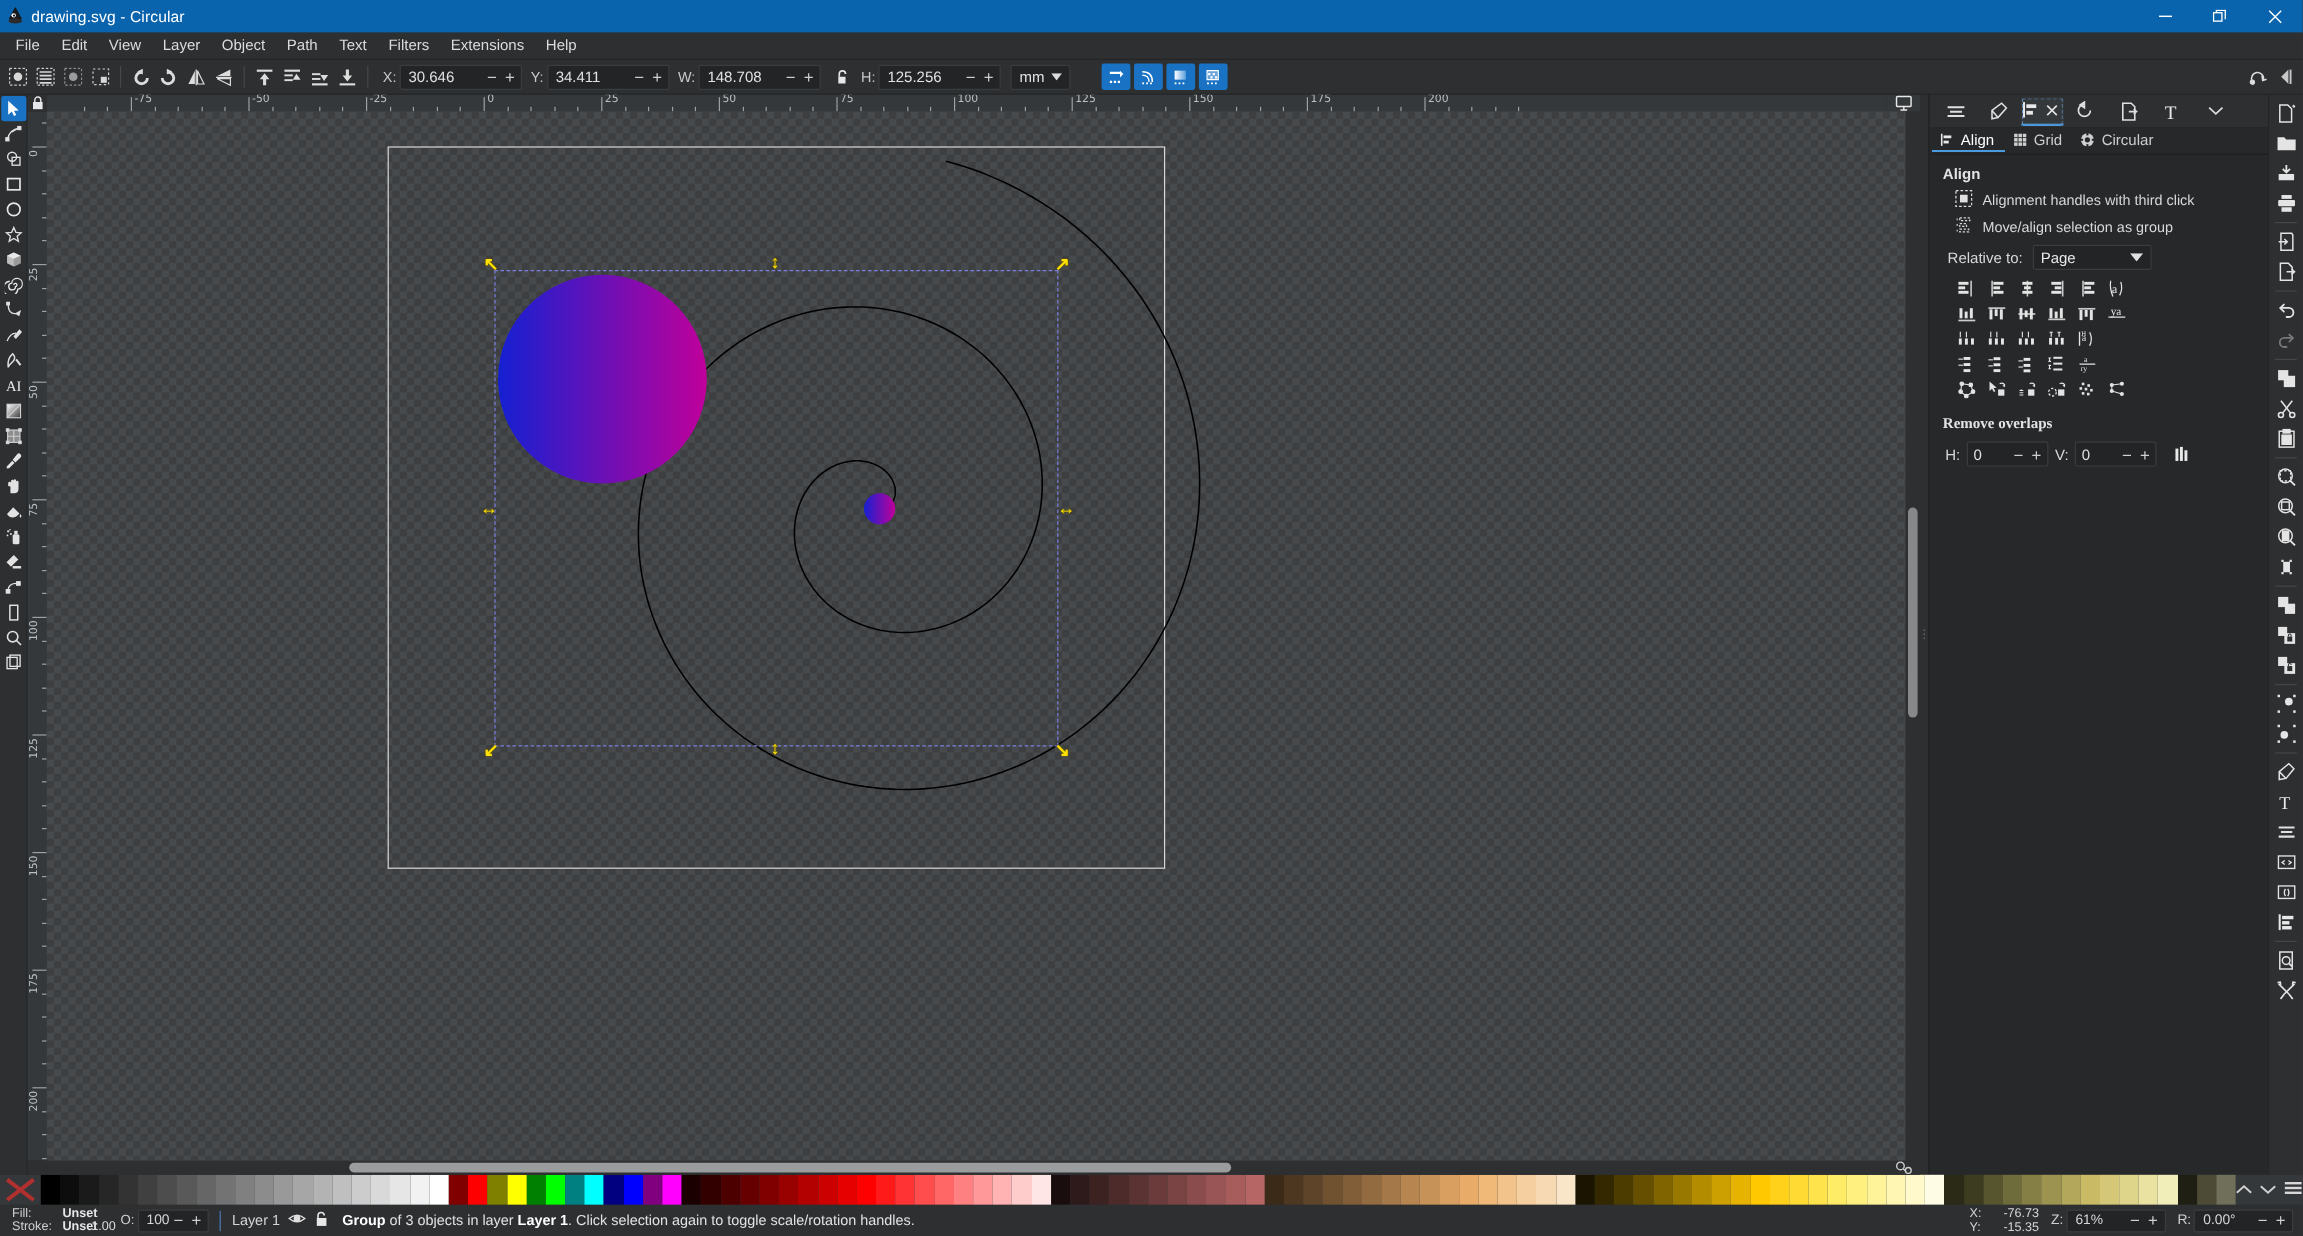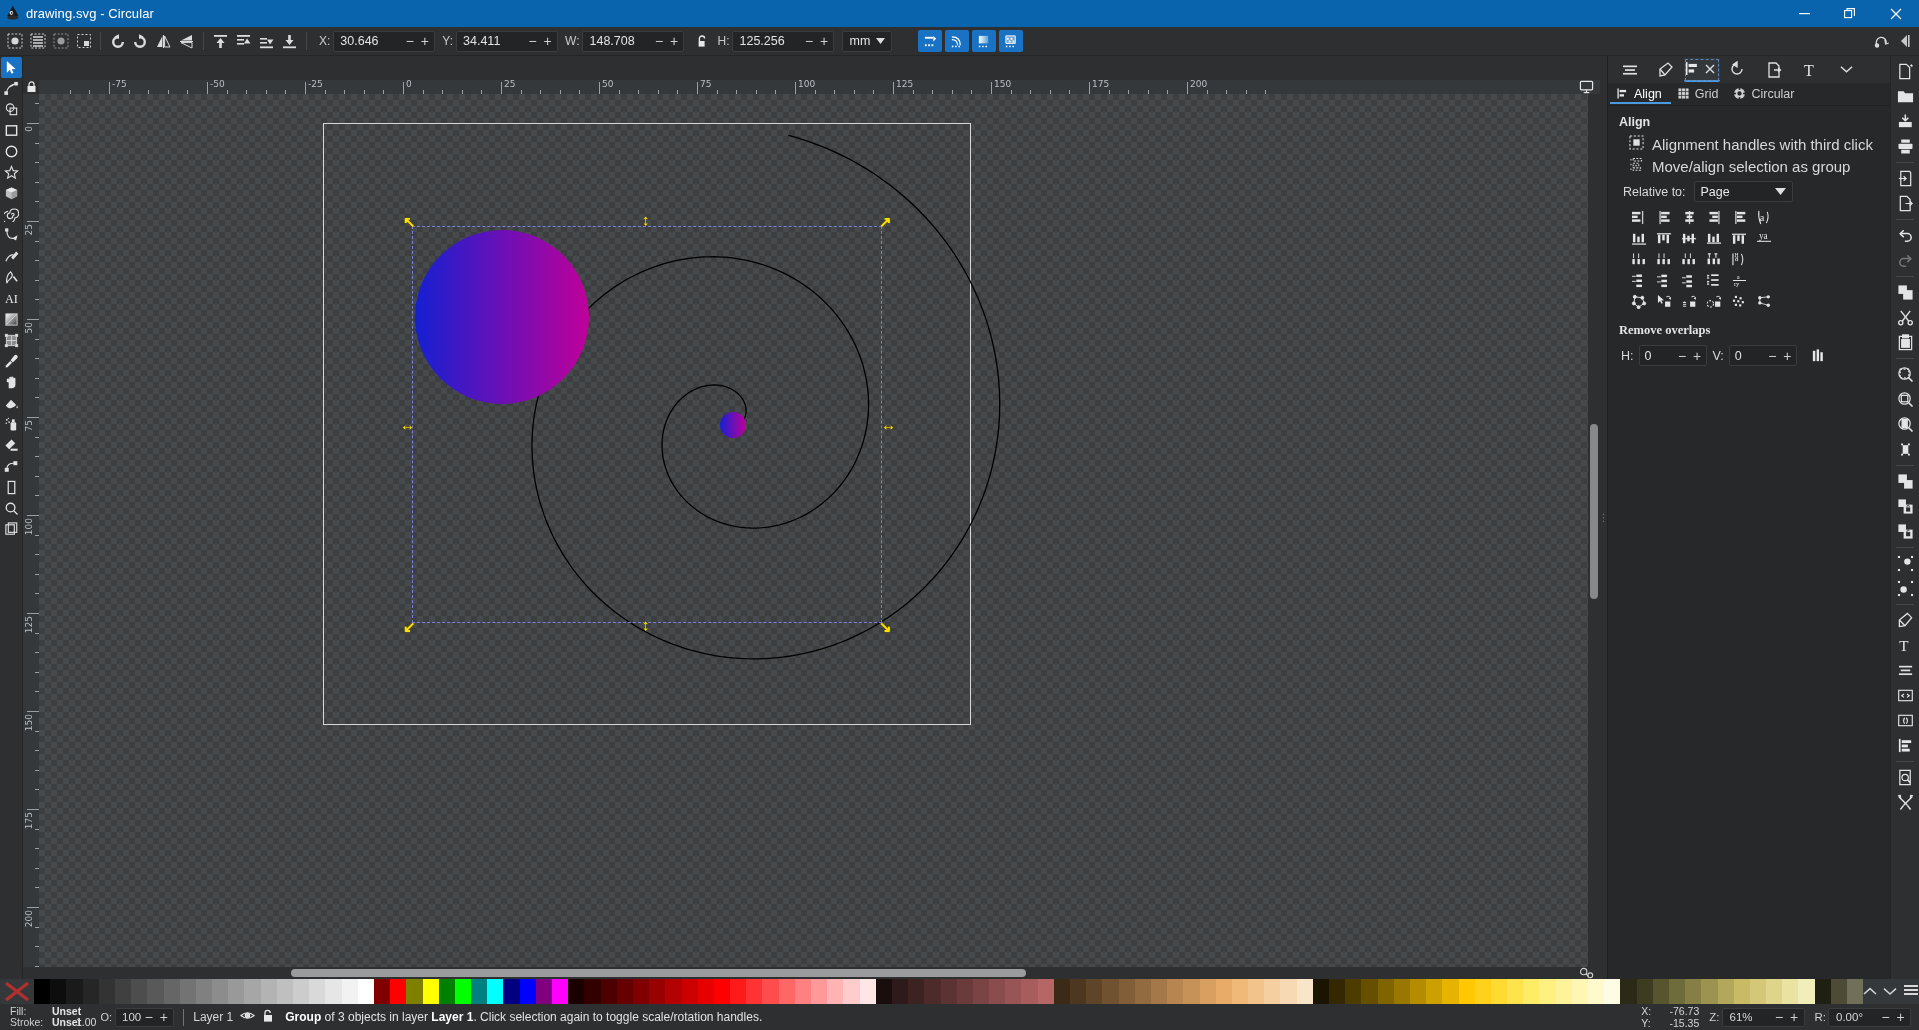--- a/index.html
+++ b/index.html
@@ -56,21 +56,21 @@
 
   
   .toolbox {
     width:23px; flex:0 0 23px; background:#2d2f31; display:flex; flex-direction:column;
     align-items:center; padding-top:1px; border-right:1px solid #232527;
   }
   .tool { width:21px; height:21px; display:flex; align-items:center; justify-content:center; border-radius:2px; margin-bottom:0px; }
   .tool.active { background:#1a72c4; }
 
   
-  .canvas-region { flex:1 1 auto; display:flex; flex-direction:column; min-width:0; position:relative;margin-top:24px; }
+  .canvas-region { flex:1 1 auto; display:flex; flex-direction:column; min-width:0; position:relative; }
   .ruler-row { display:flex; height:14px; flex:0 0 14px; }
   .corner-lock { width:16px; flex:0 0 16px; background:#2d2f31; display:flex; align-items:center; justify-content:center; }
   .hruler { flex:1 1 auto; background:#34383b; position:relative; overflow:hidden; }
   .vruler { width:16px; flex:0 0 16px; background:#34383b; position:relative; overflow:hidden; }
   .rtick { position:absolute; bottom:0; width:1px; background:#9aa0a4; }
   .rlabel { position:absolute; top:-1px; font-size:9px; color:#b9bfc3; font-family:"DejaVu Sans", sans-serif; }
   .vtick { position:absolute; right:0; height:1px; background:#9aa0a4; }
   .vlabel { position:absolute; font-size:9px; color:#b9bfc3; writing-mode:vertical-rl; transform:rotate(180deg); font-family:"DejaVu Sans", sans-serif; }
 
   .canvas-body { flex:1 1 auto; display:flex; min-height:0; }
@@ -111,21 +111,21 @@
   .dtab.active { background:#34383b; border-bottom:2px solid #4a9ae0; outline:1px dashed #5a86b8; outline-offset:-2px; }
   .dtab-close { width:20px; display:flex; align-items:center; justify-content:center; }
 
   .sub-tabs { height:23px; display:flex; align-items:center; gap:0; padding:0 2px; background:#26282a; border-bottom:1px solid #1e2022; }
   .stab { display:flex; align-items:center; gap:5px; padding:2px 9px 3px 6px; font-size:12.5px; color:#cdcdcd; }
   .stab.active { color:#ffffff; box-shadow: inset 0 -2px 0 #4a9ae0; }
 
   .panel-inner { padding:6px 0 0 0; overflow:hidden; }
   .sect-title { font-size:12.5px; font-weight:bold; color:#e3e3e3; padding:3px 0 4px 11px; }
   .opt-row { display:flex; align-items:center; gap:8px; padding:2px 0 2px 21px; }
-  .opt-row .lbl { font-size:15px; color:#d8d8d8; }
+  .opt-row .lbl { font-size:12px; color:#d8d8d8; }
   .relto-row { display:flex; align-items:center; gap:8px; padding:4px 0 5px 15px; }
   .relto-row .lbl { font-size:12.5px; color:#d8d8d8; }
   .combo {
     background:#222426; border:1px solid #3a3d40; border-radius:2px; height:21px; width:99px;
     display:flex; align-items:center; justify-content:space-between; padding:0 6px; font-size:12.5px; color:#e8e8e8;
   }
   .icon-grid { display:flex; flex-wrap:wrap; padding-left:19px; }
   .gbtn { width:25px; height:20px; display:flex; align-items:center; justify-content:center; border-radius:2px; margin:0 0 1px 0; }
   .ov-row { display:flex; align-items:center; gap:0; padding:3px 0 0 13px; }
   .ov-field {
@@ -203,20 +203,32 @@
         </svg>
       </div>
       <div class="winbtn close">
         <svg width="12" height="12" viewBox="0 0 12 12" stroke="#fff" stroke-width="1.2">
           <path d="M1 1 L11 11 M11 1 L1 11"></path>
         </svg>
       </div>
     </div>
   </div>
 
+  <div class="menubar">
+    <div class="menu-item">File</div>
+    <div class="menu-item">Edit</div>
+    <div class="menu-item">View</div>
+    <div class="menu-item">Layer</div>
+    <div class="menu-item">Object</div>
+    <div class="menu-item">Path</div>
+    <div class="menu-item">Text</div>
+    <div class="menu-item">Filters</div>
+    <div class="menu-item">Extensions</div>
+    <div class="menu-item">Help</div>
+  </div>
 
   <div class="toolctl">
     <div class="tbtn">
       <svg width="16" height="16" viewBox="0 0 16 16">
           <rect x="1" y="1" width="14" height="14" fill="none" stroke="#d0d0d0" stroke-dasharray="2 1.6"></rect>
           <circle cx="8" cy="8" r="3.6" fill="#d8d8d8"></circle>
         </svg>
     </div>
     <div class="tbtn">
       <svg width="16" height="16" viewBox="0 0 16 16">

